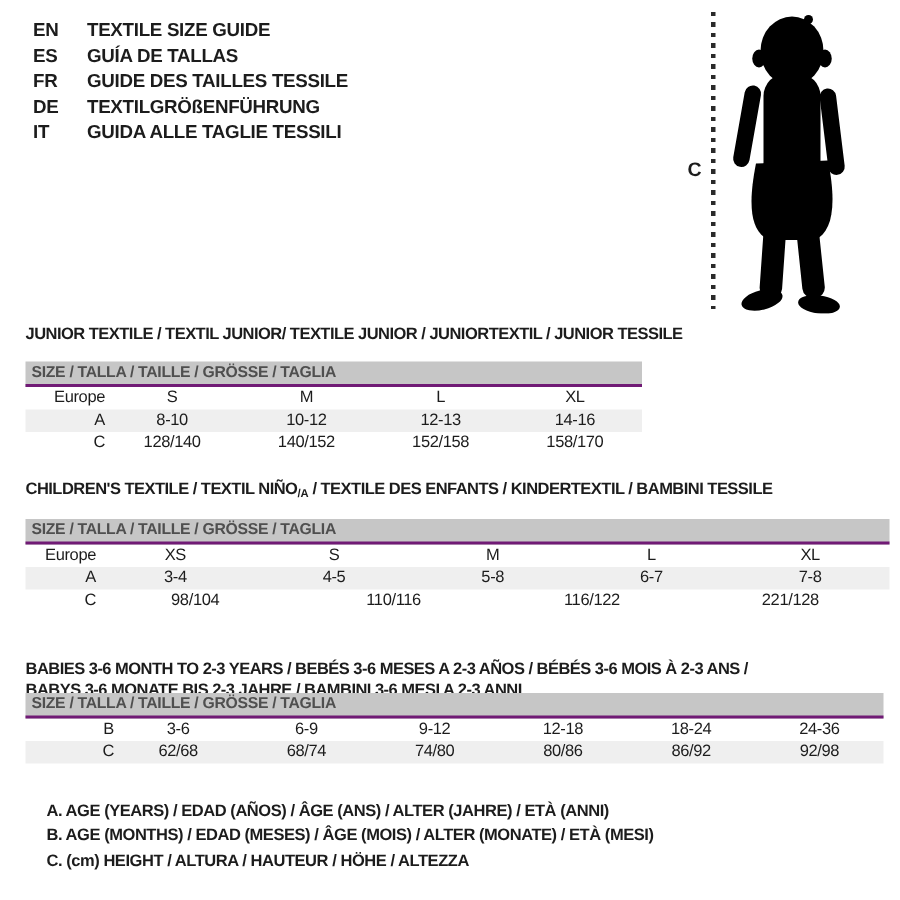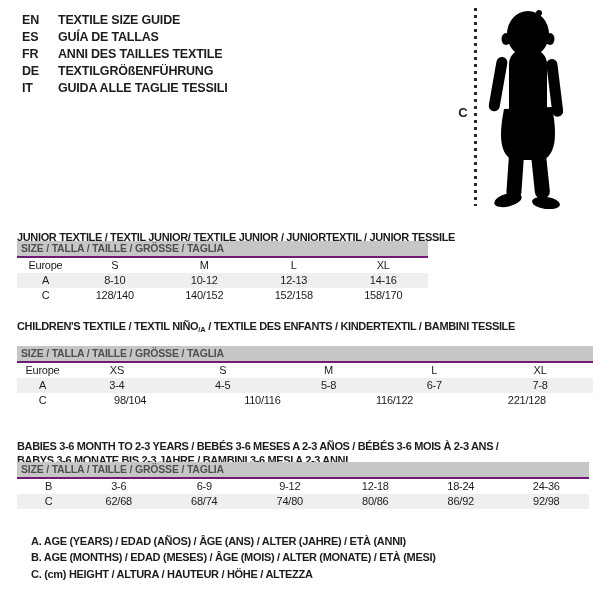--- a/index.html
+++ b/index.html
@@ -19,32 +19,32 @@
     position:absolute;left:474px;top:8px;width:3px;height:198px;
     background:repeating-linear-gradient(to bottom,#2a2a2a 0 3px,transparent 3px 7px);
   }
   .measure-c{position:absolute;left:455px;top:105px;width:16px;text-align:center;
     font-weight:700;font-size:13px;}
   .toddler{position:absolute;left:481px;top:9px;}
 
   
   .sec-title{position:absolute;left:17px;font-weight:700;font-size:11px;
     letter-spacing:-0.35px;white-space:nowrap;}
-  #title-junior{top:231px;}
+  #title-junior{top:217px;}
   #title-children{top:320px;}
   #title-babies{top:440px;line-height:13.5px;}
   .sub{font-size:7.5px;vertical-align:-2px;letter-spacing:-0.1px;}
 
   
   .sizetable{position:absolute;left:17px;}
   .size-bar{height:15px;line-height:15px;background:#c6c6c6;border-bottom:2px solid #701a75;
     padding-left:4px;font-weight:700;font-size:10.5px;color:#4f4f4f;letter-spacing:-0.2px;}
   .trow{display:flex;height:15px;line-height:15.5px;font-size:11px;letter-spacing:-0.25px;}
   .trow.alt{background:#efefef;}
-  .lbl{padding-left:4px;text-align:center;}
+  .lbl{padding-left:4px;text-align:right;}
   .val{flex:1;text-align:center;}
   #table-junior{top:241px;width:411px;}   #table-junior .lbl{width:49px;}
   #table-children{top:346px;width:576px;} #table-children .lbl{width:43px;}
   #table-babies{top:462px;width:572px;}   #table-babies .lbl{width:55px;}
 
   
   .legend{position:absolute;left:31px;top:533px;}
   .legend-line{font-weight:700;font-size:11px;letter-spacing:-0.3px;line-height:16.4px;white-space:nowrap;}
 </style>
 </head>
@@ -56,21 +56,21 @@
     <div class="lang-row">
       <span class="lang-code">EN</span>
       <span class="lang-title">TEXTILE SIZE GUIDE</span>
     </div>
     <div class="lang-row">
       <span class="lang-code">ES</span>
       <span class="lang-title">GUÍA DE TALLAS</span>
     </div>
     <div class="lang-row">
       <span class="lang-code">FR</span>
-      <span class="lang-title">ANNI DES TAILLES TEXTILE</span>
+      <span class="lang-title">GUIDE DES TAILLES TESSILE</span>
     </div>
     <div class="lang-row">
       <span class="lang-code">DE</span>
       <span class="lang-title">TEXTILGRÖßENFÜHRUNG</span>
     </div>
     <div class="lang-row">
       <span class="lang-code">IT</span>
       <span class="lang-title">GUIDA ALLE TAGLIE TESSILI</span>
     </div>
   </div>

